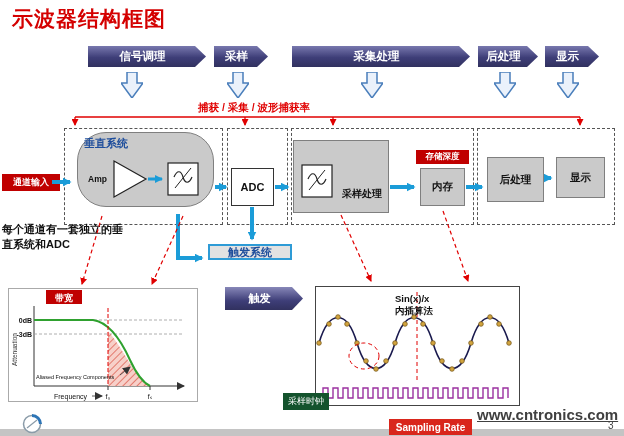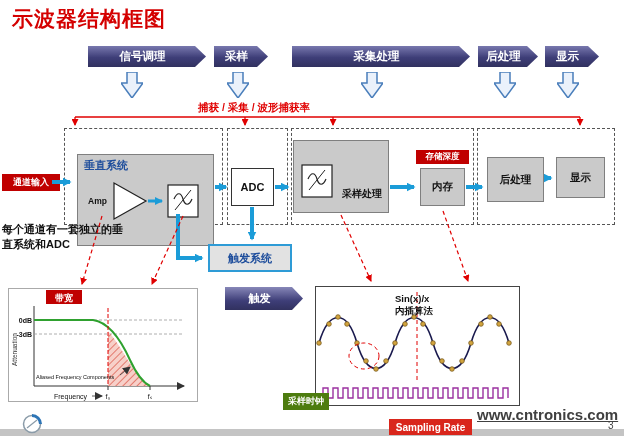--- a/index.html
+++ b/index.html
@@ -20,21 +20,21 @@
              font-weight:bold;color:#111;}
   .adc{background:#fff;border:1.5px solid #333;font-weight:bold;font-size:11px;color:#111;z-index:2;box-sizing:border-box;}
   .vsLabel{left:6px;top:3px;font-size:11px;font-weight:bold;color:#1F4E9C;}
   .trigSys{background:#E2E2E2;border:2px solid #2E9BD6;color:#1F4E9C;font-weight:bold;font-size:11px;z-index:2;box-sizing:border-box;}
   .trigArrow{clip-path:polygon(0 0, calc(100% - 11px) 0, 100% 50%, calc(100% - 11px) 100%, 0 100%);
              background:linear-gradient(180deg,#8787B8 0%,#3E3E78 60%,#31315F 100%);
              color:#fff;font-weight:bold;font-size:11px;z-index:2;padding-right:9px;box-sizing:border-box;margin-left:20px;}
   .noteL{left:2px;top:222px;width:124px;font-size:11px;font-weight:bold;color:#111;line-height:1.35;z-index:2;}
   .noteR{left:468px;top:226px;width:152px;font-size:10.5px;font-weight:bold;color:#111;line-height:1.55;z-index:2;}
   .chartbox{z-index:2;}
-  .clockLabel{left:283px;top:393px;background:#4d7c0f;color:#fff;font-weight:bold;font-size:9px;
+  .clockLabel{left:283px;top:393px;background:#14532d;color:#fff;font-weight:normal;font-size:9px;
               padding:2px 5px;z-index:6;white-space:nowrap;}
   .banner{left:389px;top:419px;width:83px;height:16px;background:#D9261C;color:#fff;font-weight:bold;
           font-size:10px;z-index:6;}
   .watermark{left:477px;top:406px;color:#404040;font-weight:bold;font-size:15px;z-index:6;white-space:nowrap;text-decoration:underline;}
   .pageno{left:608px;top:420px;font-size:10px;color:#444;z-index:7;}
   .footerbar{left:0;bottom:0;width:624px;height:7px;background:#C4C4C4;z-index:3;}
   svg{display:block;}
   .overlay{left:0;top:0;z-index:5;pointer-events:none;}
 </style>
 </head>
@@ -68,21 +68,21 @@
 
   <div class="abs capture">捕获 / 采集 / 波形捕获率</div>
 
   <div class="abs dashbox" style="left:64px;top:128px;width:157px;height:95px;"></div>
   <div class="abs dashbox" style="left:227px;top:128px;width:59px;height:95px;"></div>
   <div class="abs dashbox" style="left:291px;top:128px;width:181px;height:95px;"></div>
   <div class="abs dashbox" style="left:477px;top:128px;width:136px;height:95px;"></div>
 
   <div class="abs redtag flexc" style="left:2px;top:174px;width:58px;height:17px;font-size:9px;">通道输入</div>
 
-  <div class="abs grayblock" style="left:77px;top:154px;width:137px;height:92px;">
+  <div class="abs grayblock" style="left:77px;top:132px;width:137px;height:75px;border-radius:29px;">
     <div class="abs vsLabel">垂直系统</div>
     <svg class="abs" style="left:0;top:0;" width="137" height="73" viewBox="0 0 137 73">
       <defs>
         <marker id="mBlueS" markerUnits="userSpaceOnUse" markerWidth="8" markerHeight="8" refX="7" refY="4" orient="auto">
             <path d="M0,0 L8,4 L0,8 z" fill="#1B9CD8"></path>
           </marker>
       </defs>
       <text x="10" y="49" font-size="8.5" fill="#111">Amp</text>
       <polygon points="36,28 36,64 68,46" fill="#ffffff" stroke="#222" stroke-width="1.2"></polygon>
       <line x1="70" y1="46" x2="84" y2="46" stroke="#1B9CD8" stroke-width="3" marker-end="url(#mBlueS)"></line>
@@ -106,21 +106,21 @@
     </svg>
     <div class="abs flexc" style="left:42px;top:16px;width:52px;height:73px;font-size:10px;">采样处理</div>
   </div>
 
   <div class="abs redtag flexc" style="left:416px;top:150px;width:53px;height:14px;font-size:8.5px;">存储深度</div>
   <div class="abs grayblock flexc" style="left:420px;top:168px;width:45px;height:38px;font-size:10.5px;">内存</div>
 
   <div class="abs grayblock flexc" style="left:487px;top:157px;width:57px;height:45px;font-size:10.5px;">后处理</div>
   <div class="abs grayblock flexc" style="left:556px;top:157px;width:49px;height:41px;font-size:10.5px;">显示</div>
 
-  <div class="abs trigSys flexc" style="left:208px;top:244px;width:84px;height:28px;">触发系统</div>
+  <div class="abs trigSys flexc" style="left:208px;top:244px;width:84px;height:16px;">触发系统</div>
   <div class="abs trigArrow flexc" style="left:205px;top:287px;width:78px;height:23px;">触发</div>
 
   <div class="abs noteL">每个通道有一套独立的垂直系统和ADC</div>
 
   <svg class="abs chartbox" style="left:8px;top:288px;" width="190" height="114" viewBox="0 0 190 114">
     <defs>
       <pattern id="hatch" width="5" height="5" patternUnits="userSpaceOnUse" patternTransform="rotate(45)">
         <rect width="5" height="5" fill="#F7D0C9"></rect>
         <line x1="0" y1="0" x2="0" y2="5" stroke="#D84A3A" stroke-width="1.3"></line>
       </pattern>

